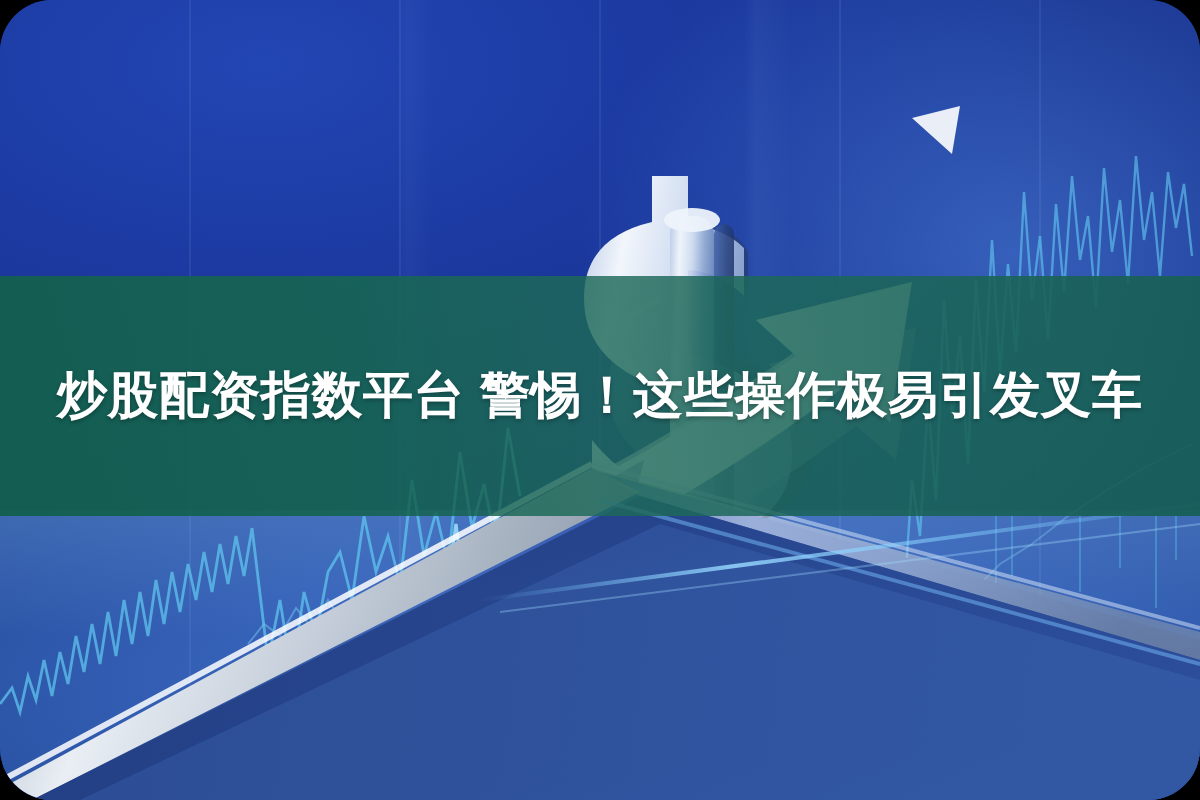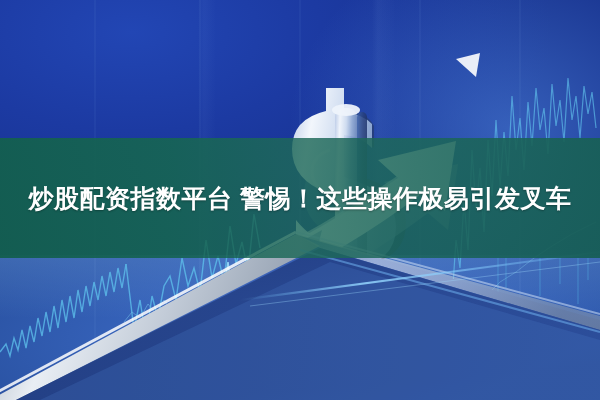--- a/index.html
+++ b/index.html
@@ -7,20 +7,21 @@
     padding: 0;
     background: #000;
   }
   #banner {
     position: relative;
     width: 600px;
     height: 400px;
     overflow: hidden;
     font-family: "Liberation Sans", "DejaVu Sans", sans-serif;
     background: #1b3a9e;
+    border-radius: 26px;
   }
 
   
   .bg-base {
     position: absolute;
     inset: 0;
     background:
       radial-gradient(ellipse 70% 55% at 22% 8%, #2246b4 0%, #1c3aa2 45%, #16308c 100%);
   }
   .bg-lower {

